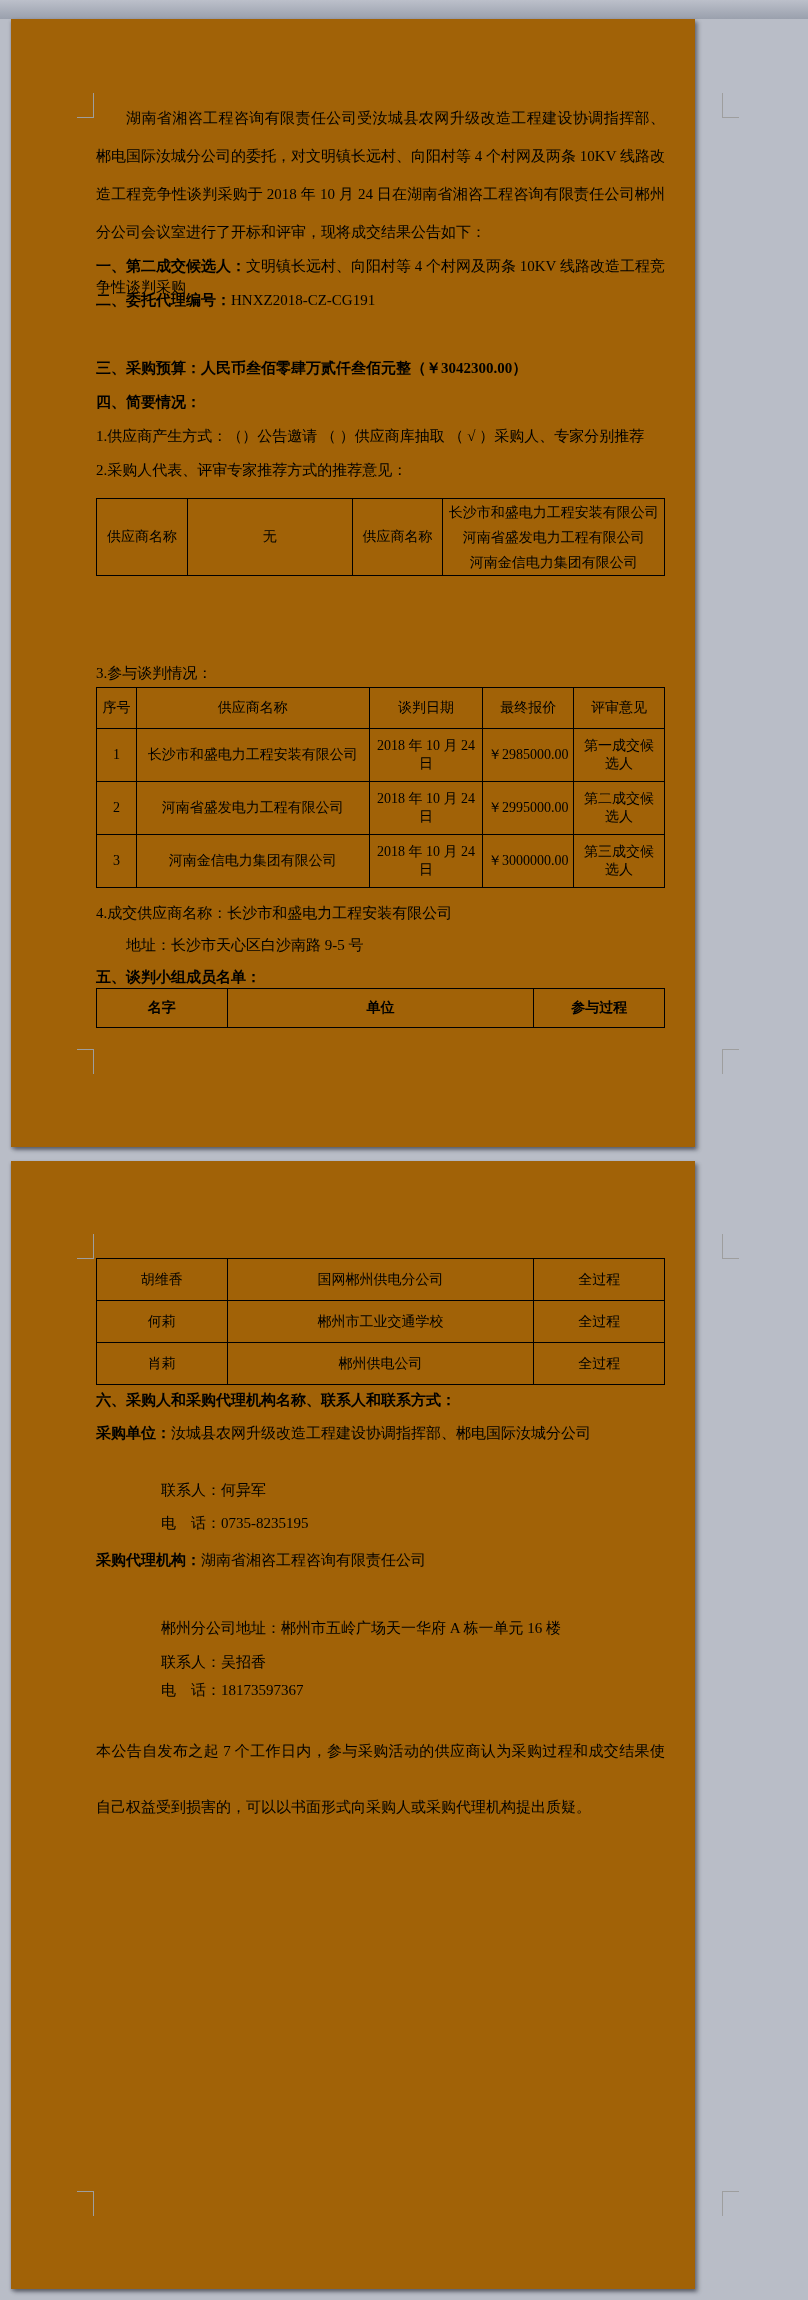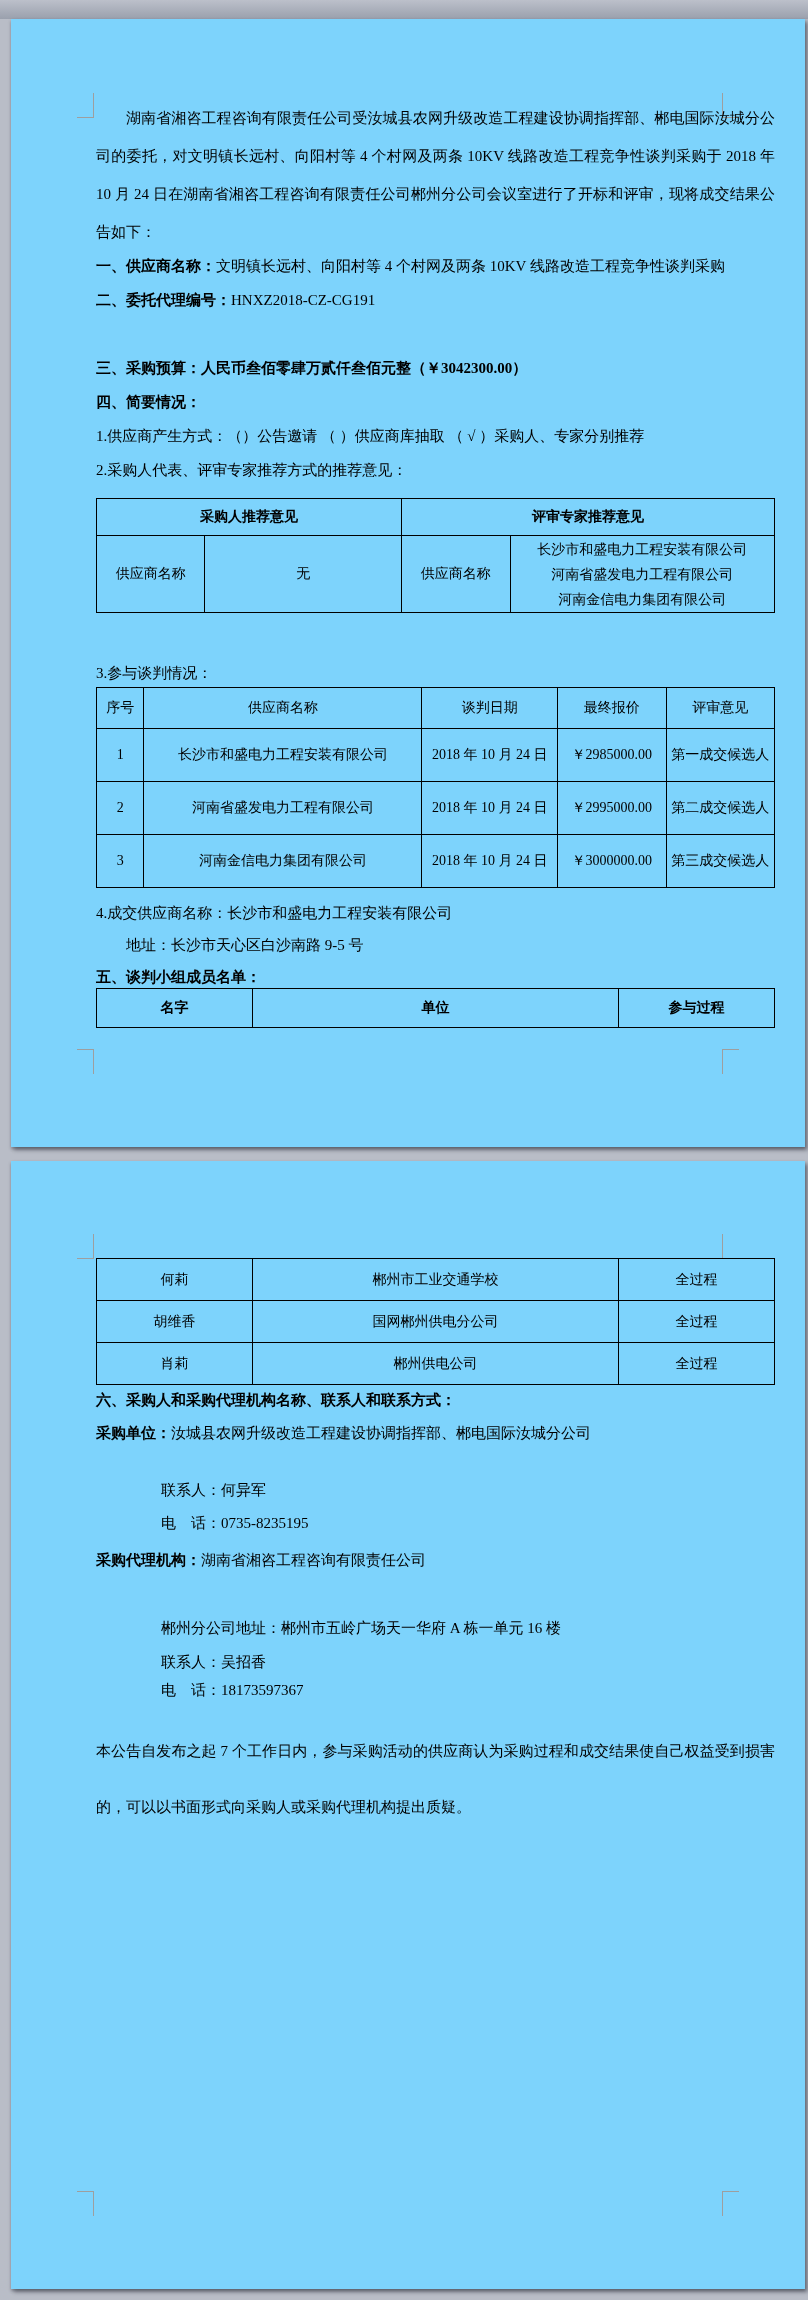--- a/index.html
+++ b/index.html
@@ -5,23 +5,22 @@
   html,body{margin:0;padding:0;}
   body{
     width:808px;height:2300px;position:relative;overflow:hidden;
     background:#b9bdc7;
     font-family:"Liberation Serif","DejaVu Serif",serif;
     color:#000;
   }
   .top-shade{position:absolute;left:0;top:0;width:808px;height:19px;
     background:linear-gradient(#bcc0ca,#9aa0ad);}
   .page{
-    position:absolute;left:11px;width:748px;height:1128px;background:#7dd3fc;
+    position:absolute;left:11px;width:684px;height:1128px;background:#a16207;
     box-shadow:3px 3px 4px rgba(40,44,55,.45), 0 2px 3px rgba(40,44,55,.35);
-    padding-left:46px;
   }
   .page1{top:19px;}
   .page2{top:1161px;}
   .content{position:absolute;left:85px;right:30px;top:0;bottom:0;font-size:15px;}
   .abs{position:absolute;left:0;right:0;}
   .line{position:absolute;left:0;right:0;line-height:21px;}
   .b{font-weight:bold;}
   .intro{
     margin:0;text-align:justify;text-indent:2em;line-height:38px;font-size:15px;
   }
@@ -55,21 +54,21 @@
 <div class="page page1">
   <div class="crop tl"></div>
   <div class="crop tr"></div>
   <div class="crop bl"></div>
   <div class="crop br"></div>
 
   <div class="content">
     <p class="intro abs" style="top:80px">湖南省湘咨工程咨询有限责任公司受汝城县农网升级改造工程建设协调指挥部、郴电国际汝城分公司的委托，对文明镇长远村、向阳村等 4 个村网及两条 10KV 线路改造工程竞争性谈判采购于 2018 年 10 月 24 日在湖南省湘咨工程咨询有限责任公司郴州分公司会议室进行了开标和评审，现将成交结果公告如下：</p>
 
     <div class="line" style="top:237px">
-      <span class="b">一、供应商名称：</span><span>文明镇长远村、向阳村等 4 个村网及两条 10KV 线路改造工程竞争性谈判采购</span>
+      <span class="b">一、第二成交候选人：</span><span>文明镇长远村、向阳村等 4 个村网及两条 10KV 线路改造工程竞争性谈判采购</span>
     </div>
 
     <div class="line" style="top:271px">
       <span class="b">二、委托代理编号：</span><span>HNXZ2018-CZ-CG191</span>
     </div>
 
 
     <div class="line b" style="top:339px">三、采购预算：人民币叁佰零肆万贰仟叁佰元整（￥3042300.00）</div>
 
     <div class="line b" style="top:373px">四、简要情况：</div>
@@ -79,24 +78,20 @@
     <div class="line" style="top:441px">2.采购人代表、评审专家推荐方式的推荐意见：</div>
 
     <table class="tableA abs" style="top:479px">
       <colgroup>
           <col style="width:16%">
           <col style="width:29%">
           <col style="width:16%">
           <col style="width:39%">
         </colgroup>
       <tbody>
-          <tr class="hrow">
-        <td colspan="2">采购人推荐意见</td>
-        <td colspan="2">评审专家推荐意见</td>
-      </tr>
       <tr class="r1">
         <td>供应商名称</td>
         <td>无</td>
         <td>供应商名称</td>
         <td>
           <div class="multi">长沙市和盛电力工程安装有限公司</div>
           <div class="multi">河南省盛发电力工程有限公司</div>
           <div class="multi">河南金信电力集团有限公司</div>
         </td>
       </tr>
@@ -176,27 +171,27 @@
 
   <div class="content">
     <table class="tableD abs" style="top:97px">
       <colgroup>
           <col style="width:23%">
           <col style="width:54%">
           <col style="width:23%">
         </colgroup>
       <tbody>
           <tr>
+        <td>胡维香</td>
+        <td>国网郴州供电分公司</td>
+        <td>全过程</td>
+      </tr>
+      <tr>
         <td>何莉</td>
         <td>郴州市工业交通学校</td>
-        <td>全过程</td>
-      </tr>
-      <tr>
-        <td>胡维香</td>
-        <td>国网郴州供电分公司</td>
         <td>全过程</td>
       </tr>
       <tr>
         <td>肖莉</td>
         <td>郴州供电公司</td>
         <td>全过程</td>
       </tr>
     </tbody>
       </table>
 

